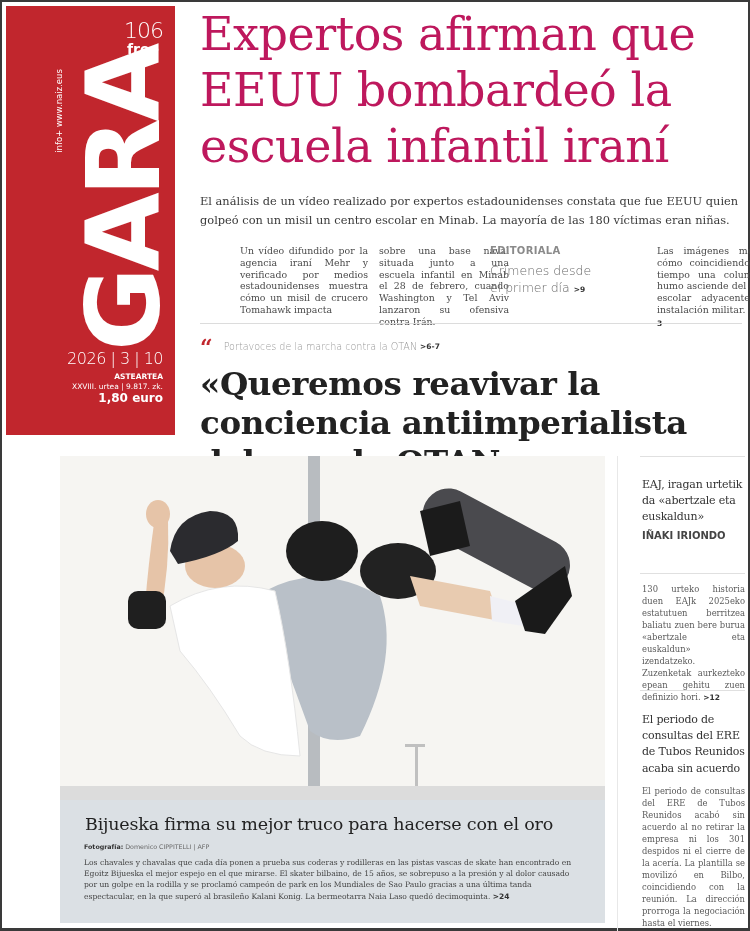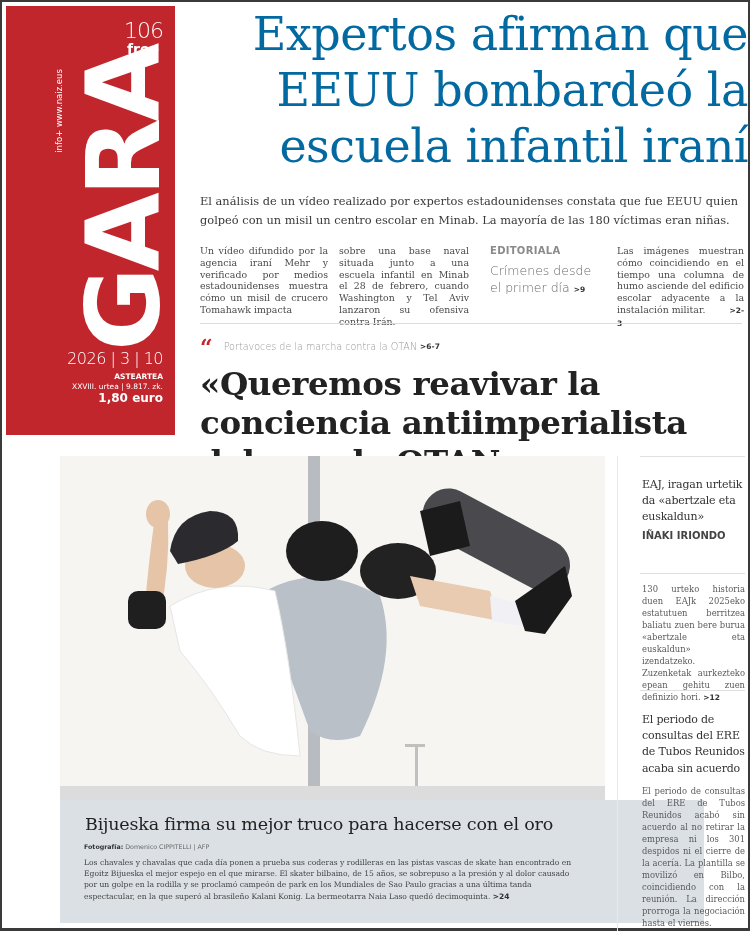--- a/index.html
+++ b/index.html
@@ -18,43 +18,43 @@
   .logo span { position: absolute; left: 50%; top: 50%; transform: translate(-50%, -50%) rotate(-90deg); font-family: "DejaVu Sans", sans-serif; font-weight: bold; font-size: 102px; letter-spacing: -4px; line-height: 1; white-space: nowrap; }
   .url { position: absolute; left: 45px; top: 60px; width: 16px; height: 90px; }
   .url span { position: absolute; left: 50%; top: 50%; transform: translate(-50%, -50%) rotate(-90deg); font-family: "DejaVu Sans", sans-serif; font-size: 8.5px; white-space: nowrap; }
   .dateblock { position: absolute; right: 12px; top: 343px; text-align: right; font-family: "DejaVu Sans", sans-serif; }
   .date { font-size: 16px; font-weight: 300; letter-spacing: -0.5px; }
   .weekday { font-size: 7.5px; font-weight: bold; margin-top: 4px; }
   .year { font-size: 7.5px; margin-top: 1px; }
   .price { font-size: 12px; font-weight: bold; margin-top: 0px; }
 
   
-  .headline { position: absolute; left: 200px; top: 6px; width: 548px; font-family: "DejaVu Serif", serif; font-size: 46px; line-height: 56px; color: #0369a1; letter-spacing: -0.5px; font-weight: normal; text-align: right; }
+  .headline { position: absolute; left: 200px; top: 6px; width: 548px; font-family: "DejaVu Serif", serif; font-size: 46px; line-height: 56px; color: #be185d; letter-spacing: -0.5px; font-weight: normal; }
   .lead { position: absolute; left: 200px; top: 192px; width: 540px; font-size: 11.4px; line-height: 19px; color: #3a3a3a; }
-  .cols { position: absolute; top: 245px; font-size: 9.4px; line-height: 11.8px; color: #4a4a4a; text-align: justify; }
+  .cols { position: absolute; top: 245px; font-size: 9.4px; line-height: 11.8px; color: #4a4a4a; text-align: justify; margin-left: 40px; }
   .col1 { left: 200px; width: 128px; }
   .col2 { left: 339px; width: 130px; }
   .col4 { left: 617px; width: 127px; }
   .editorial { position: absolute; left: 490px; top: 245px; width: 115px; font-family: "DejaVu Sans", sans-serif; }
   .editorial .kicker { font-size: 10px; font-weight: bold; color: #8a8a8a; letter-spacing: 0.3px; }
   .editorial .title { font-size: 12.5px; font-weight: 300; color: #6a6a6a; line-height: 17px; margin-top: 6px; }
   .ref { font-family: "DejaVu Sans", sans-serif; font-weight: bold; font-size: 7.5px; color: #333; }
 
   .rule { position: absolute; left: 200px; top: 323px; width: 542px; height: 1px; background: #dcdcdc; }
   .quote-bar { position: absolute; left: 200px; top: 341px; width: 545px; font-family: "DejaVu Sans", sans-serif; font-size: 10.5px; display: flex; align-items: center; white-space: nowrap; }
   .quote-mark { color: #c1262d; font-size: 22px; font-weight: bold; line-height: 10px; margin-right: 6px; font-family: "DejaVu Serif", serif; height: 10px; }
   .quote-names { color: #c1262d; font-weight: bold; }
   .quote-role { color: #9a9a9a; margin-left: 5px; font-size: 9.6px; font-weight: 300; }
   .quote-ref { color: #333; margin-left: 3px; font-size: 7.5px; font-weight: bold; }
   .quote-headline { position: absolute; left: 200px; top: 364px; width: 548px; font-size: 32.5px; line-height: 39px; color: #222; letter-spacing: -0.4px; }
 
   
   .photo { position: absolute; left: 60px; top: 456px; width: 545px; height: 344px; background: #f7f6f3; overflow: hidden; }
   .photo svg { position: absolute; left: 0; top: 0; }
-  .caption-box { position: absolute; left: 60px; top: 800px; width: 644px; height: 123px; background: #dbe0e4; }
+  .caption-box { position: absolute; left: 60px; top: 800px; width: 545px; height: 123px; background: #dbe0e4; }
   .caption-title { position: absolute; left: 25px; top: 14px; font-size: 17.5px; color: #222; letter-spacing: -0.2px; }
   .credit { position: absolute; left: 24px; top: 43px; font-family: "DejaVu Sans", sans-serif; font-size: 6.3px; color: #666; }
   .credit b { color: #333; }
   .caption-text { position: absolute; left: 24px; top: 57px; width: 500px; font-size: 7.6px; line-height: 11.2px; color: #444; }
 
   
   .sidebar-line { position: absolute; left: 617px; top: 456px; width: 1px; height: 475px; background: #e8e8e8; }
   .side-rule { position: absolute; left: 640px; width: 105px; height: 1px; background: #e0e0e0; }
   .side { position: absolute; left: 642px; width: 103px; }
   .side-title { font-size: 11px; line-height: 16.2px; color: #333; letter-spacing: -0.2px; }

